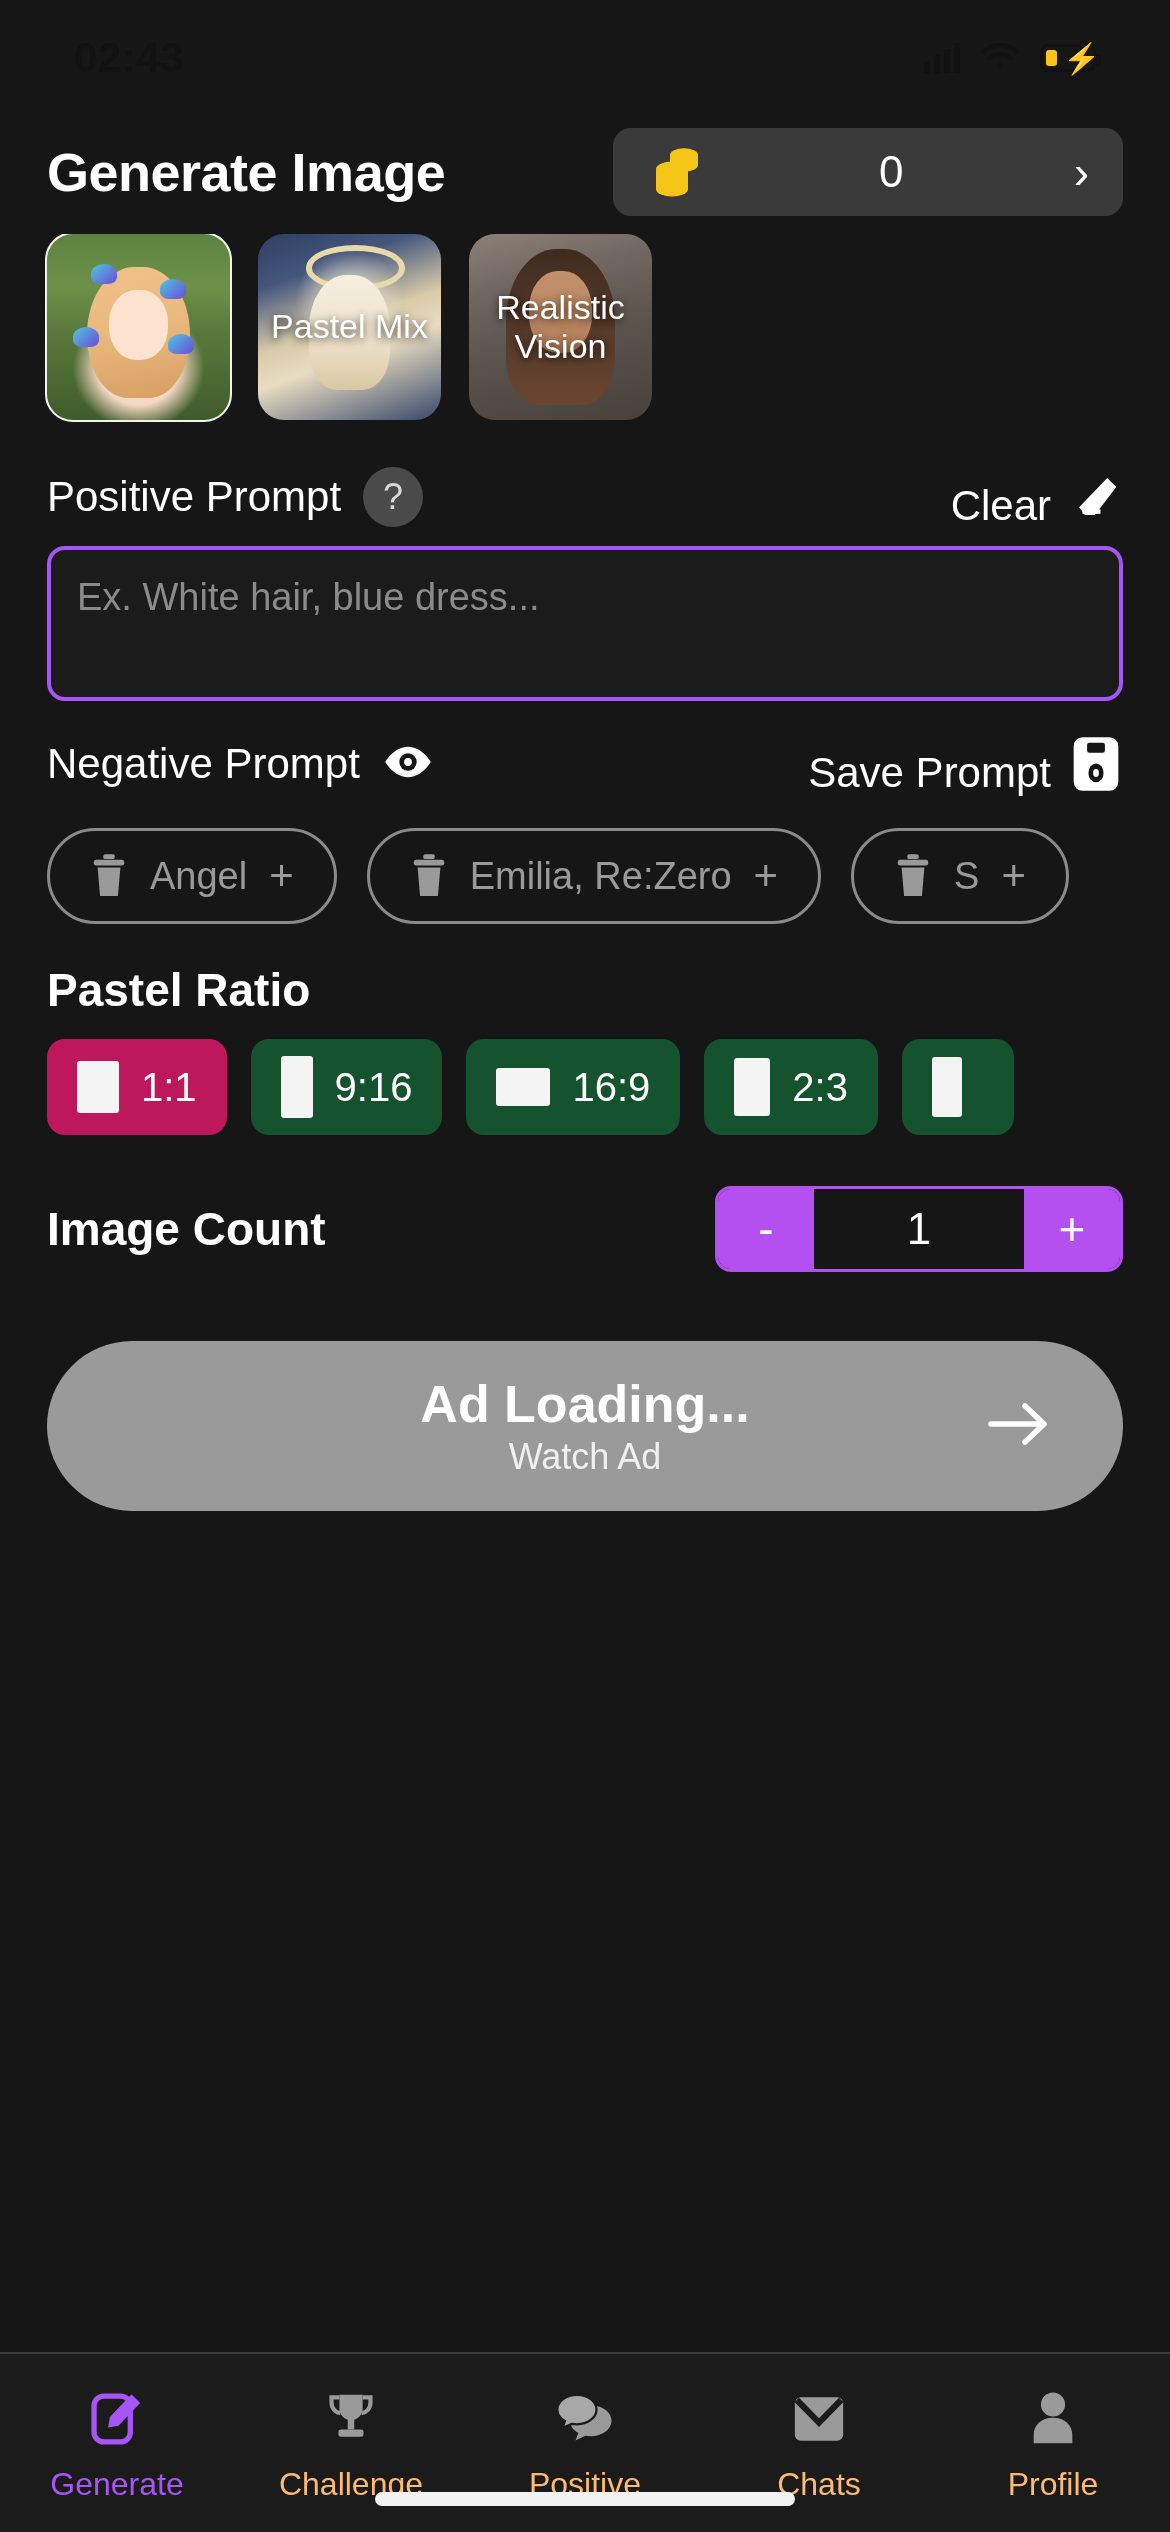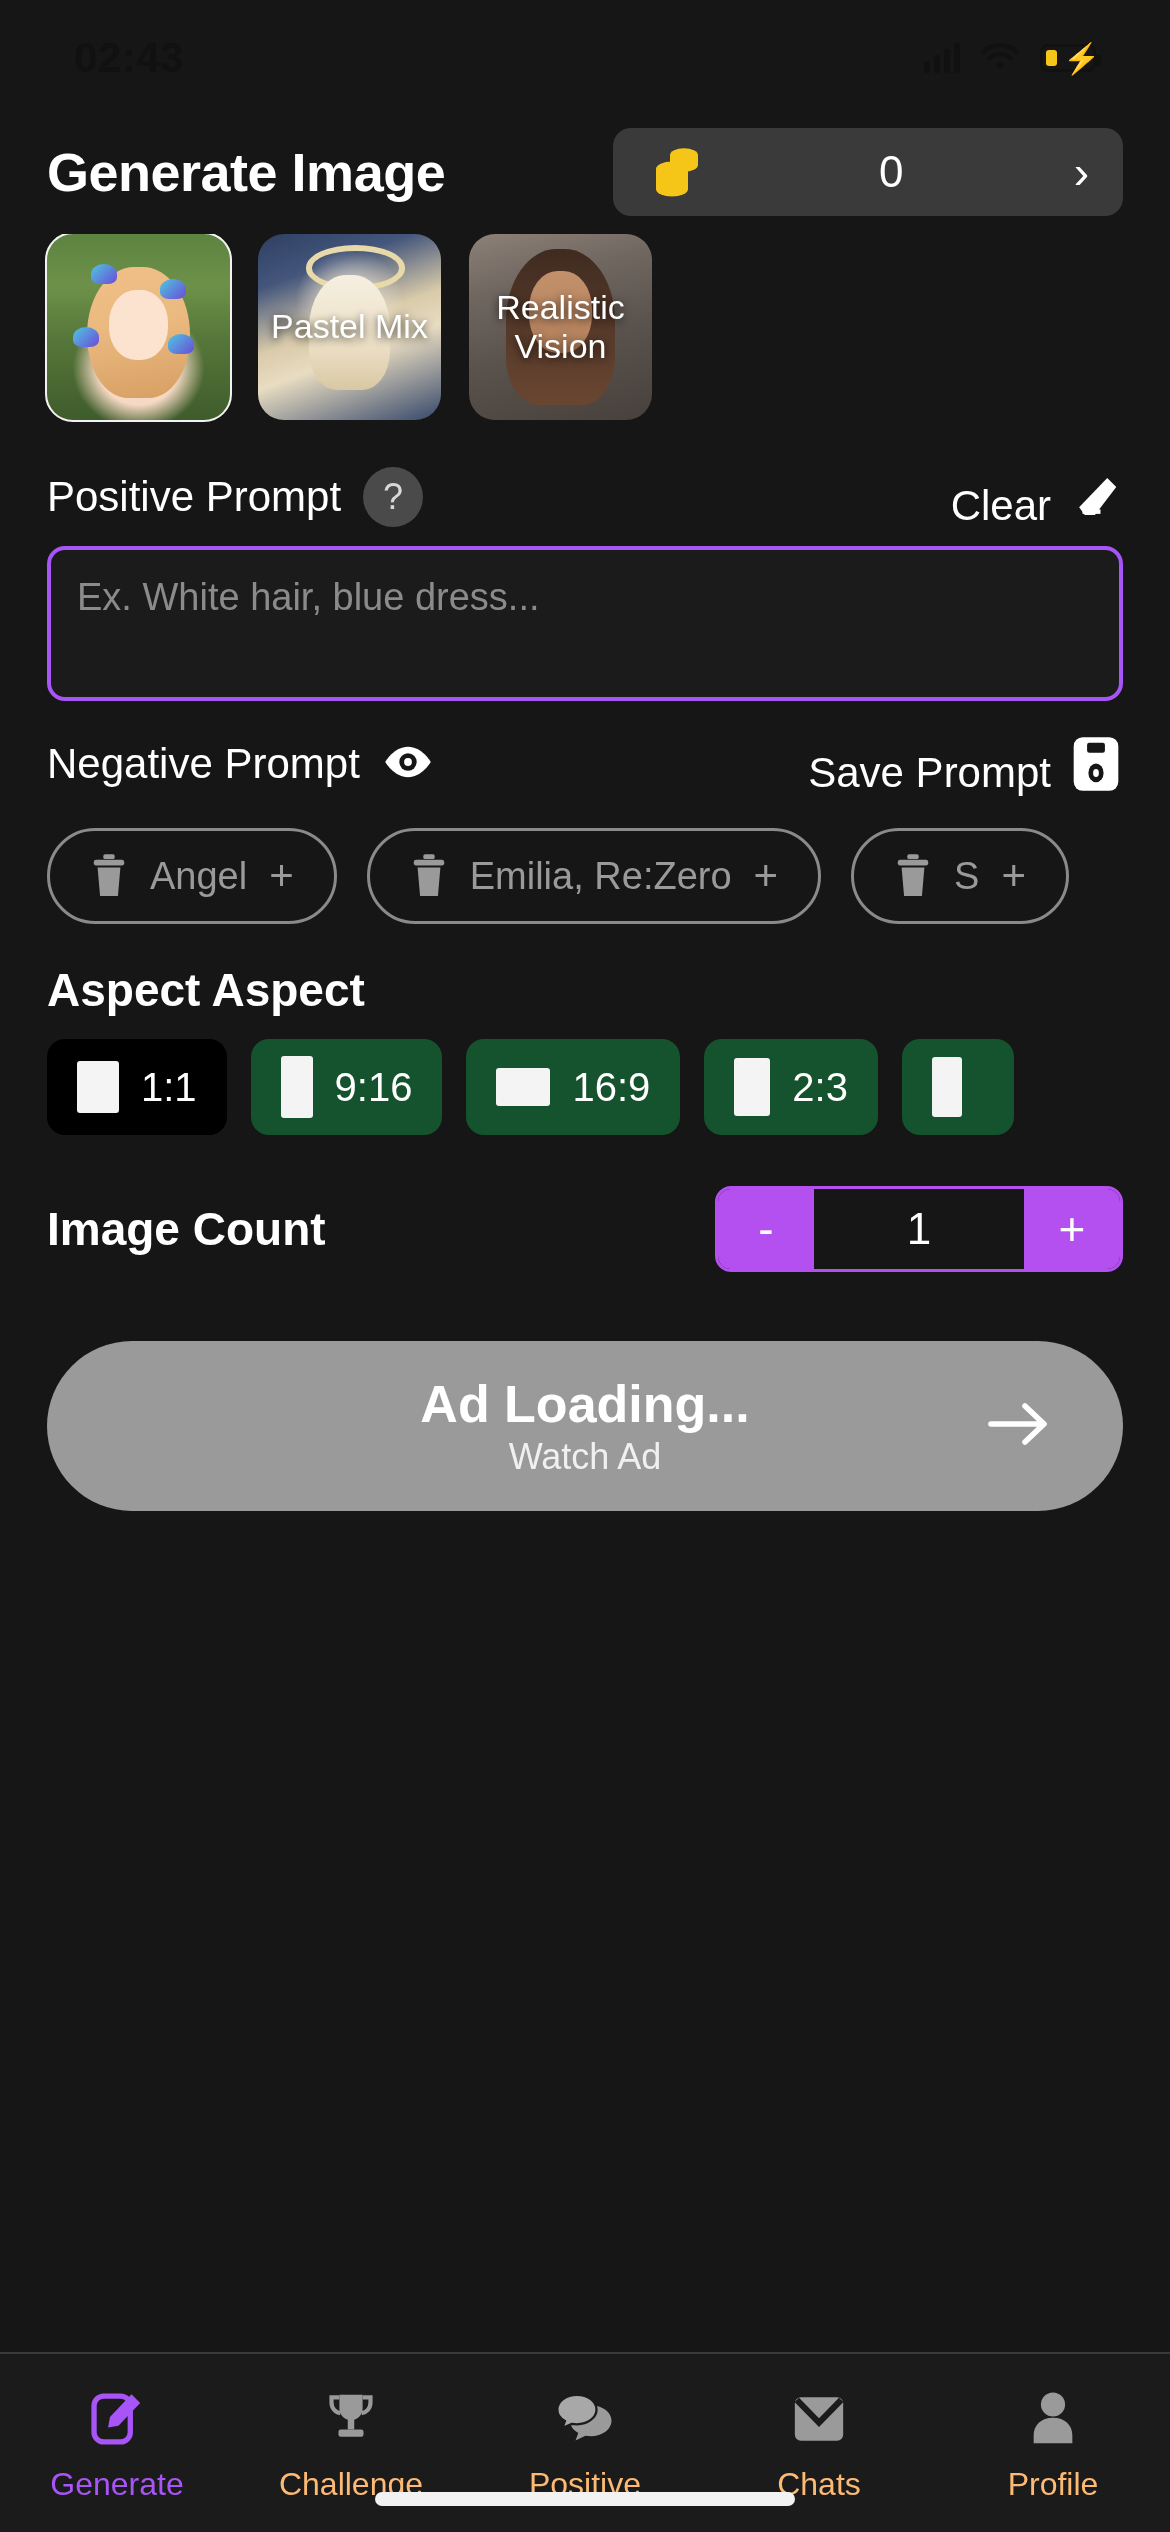--- a/index.html
+++ b/index.html
@@ -161,21 +161,21 @@
   .h-label{ font-size:46px; font-weight:700; padding:0 47px; margin-top:32px; }
   .ratios{
     display:flex; gap:24px; padding:0 0 0 47px; margin-top:18px;
     height:104px; align-items:center; overflow:hidden;
   }
   .ratio{
     flex:0 0 auto; height:96px; border-radius:18px; background:#14532d;
     display:flex; align-items:center; gap:22px; padding:0 30px;
     font-size:40px; color:#fff;
   }
-  .ratio.sel{ background:#000000; }
+  .ratio.sel{ background:#be185d; }
   .ratio .sw{ background:#f4f4f4; border-radius:3px; display:block; }
   .sw-1-1{ width:42px; height:52px; }
   .sw-9-16{ width:32px; height:62px; }
   .sw-16-9{ width:54px; height:38px; }
   .sw-2-3{ width:36px; height:58px; }
   .sw-3-2{ width:30px; height:60px; }
 
   
   .count-row{
     display:flex; align-items:center; justify-content:space-between;
@@ -350,21 +350,21 @@
     <svg width="38" height="44" viewBox="0 0 20 23">
       <rect x="7" y="0" width="6" height="2.6" rx="1" fill="#9a9a9a"></rect>
       <rect x="2" y="3" width="16" height="3" rx="1.2" fill="#9a9a9a"></rect>
       <path d="M4 7h12l-1.3 15H5.3z" fill="#9a9a9a"></path>
     </svg>
     <span>S</span>
     <span class="plus">+</span>
   </div>
 </div>
 
-<div class="h-label">Aspect Aspect</div>
+<div class="h-label">Pastel Ratio</div>
 <div class="ratios">
   <div class="ratio sel">
     <span class="sw sw-1-1"></span>
     <span>1:1</span>
   </div>
   <div class="ratio">
     <span class="sw sw-9-16"></span>
     <span>9:16</span>
   </div>
   <div class="ratio">

